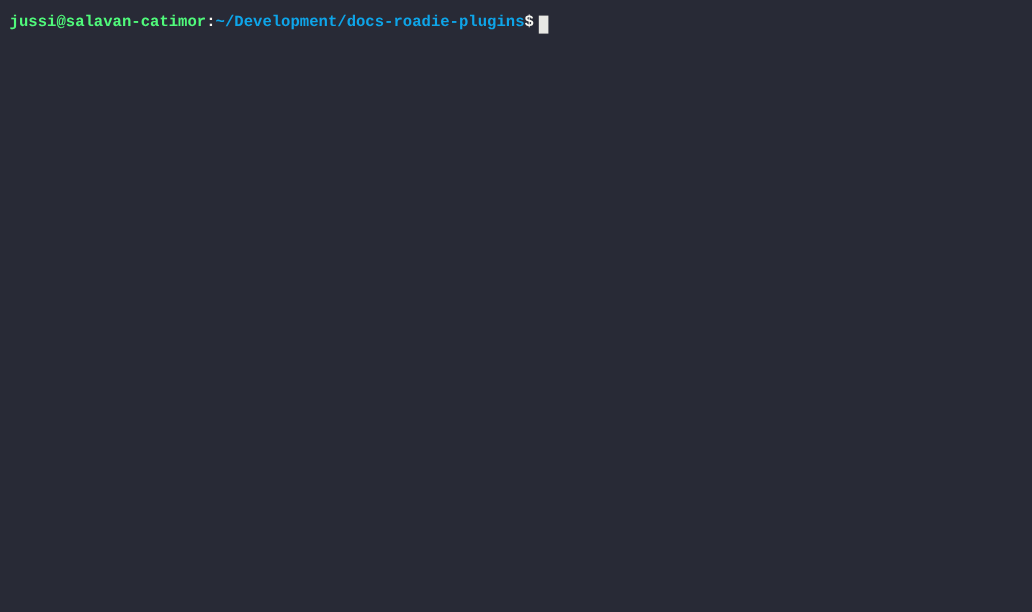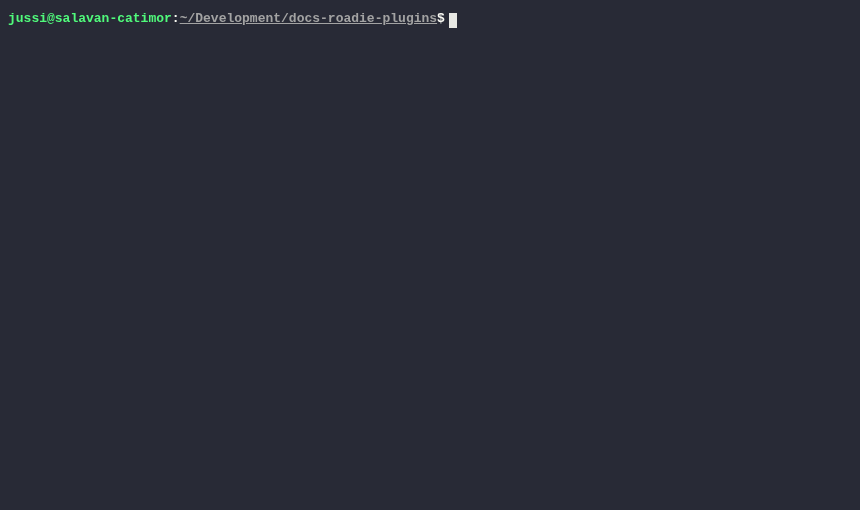--- a/index.html
+++ b/index.html
@@ -28,22 +28,21 @@
       flex-wrap: nowrap;
       white-space: pre;
     }
     .user-host {
       color: #50fa7b;
     }
     .colon {
       color: #f8f8f2;
     }
     .path {
-      color: #a3a3a3;
-      text-decoration: underline;
+      color: #0ea5e9;
     }
     .dollar {
       color: #f8f8f2;
     }
     .input-area {
       display: inline-flex;
       align-items: center;
       margin-left: 4px;
     }
     .command-input {

